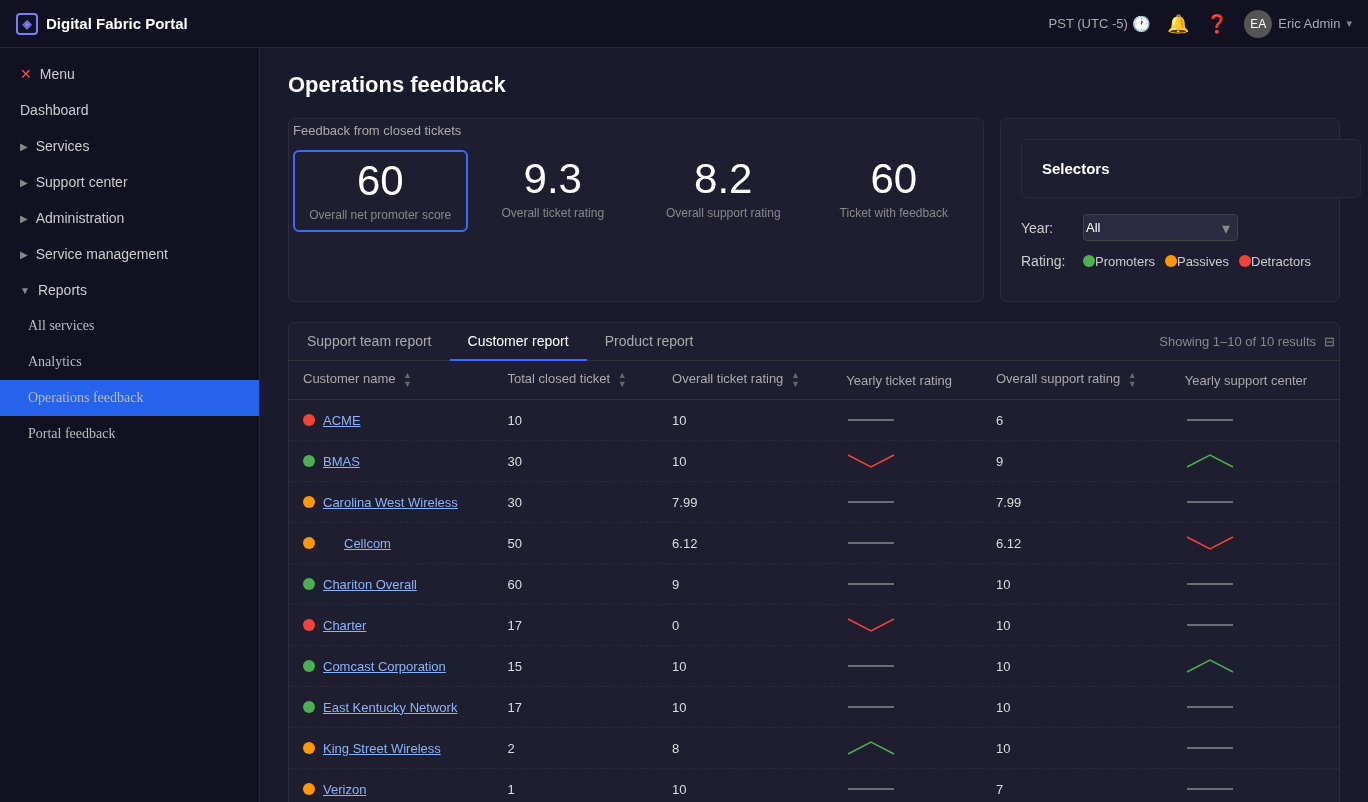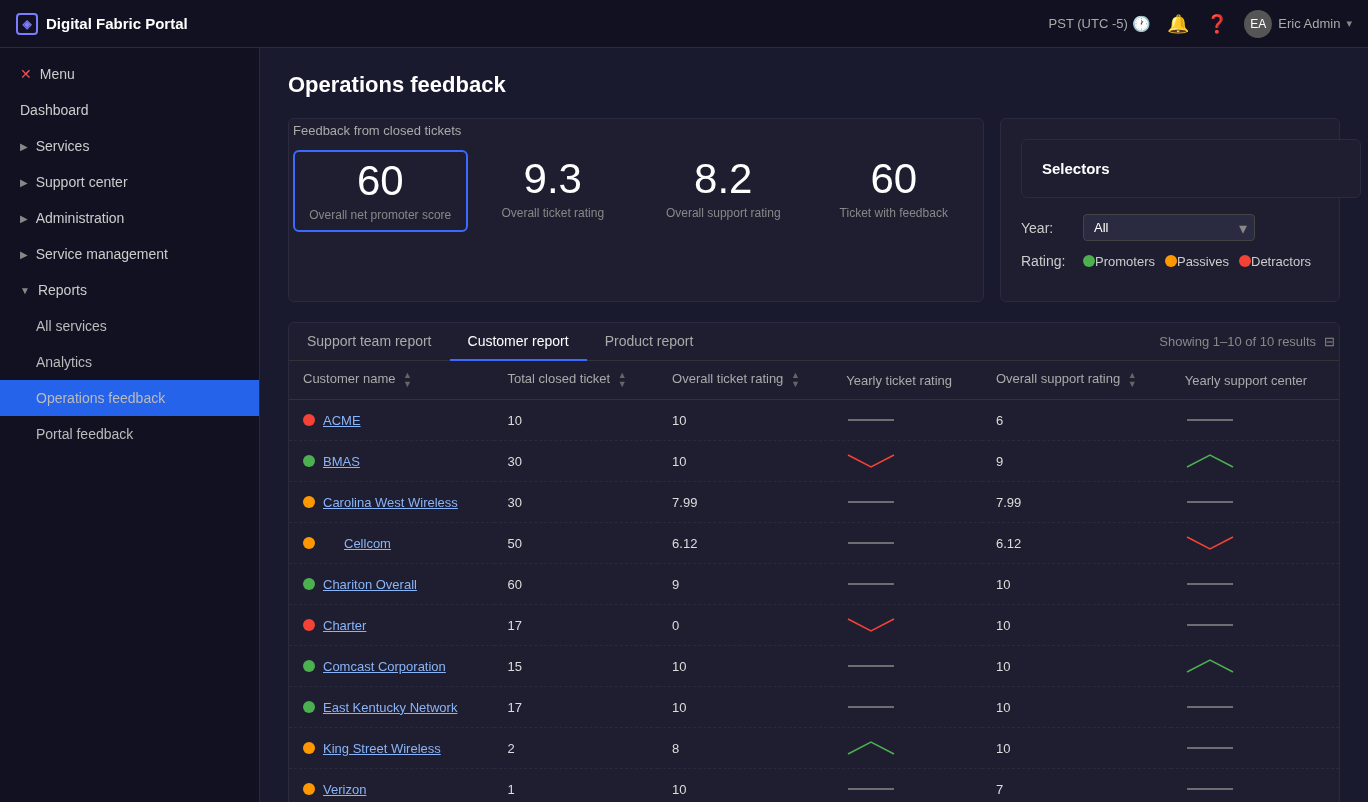--- a/index.html
+++ b/index.html
@@ -66,21 +66,21 @@
       padding: 10px 20px;
       cursor: pointer;
       font-size: 14px;
       color: #ccc;
       position: relative;
     }
     .sidebar-item.active { background: #2563eb; color: #fff; }
     .sidebar-item .chevron { font-size: 10px; color: #888; }
     .sidebar-item .close-icon { color: #e55; font-size: 14px; }
     .sidebar-sub { padding-left: 0; }
-    .sidebar-sub .sidebar-item { padding-left: 36px; color: #bbb; font-size: 14px; }
+    .sidebar-sub .sidebar-item { padding-left: 28px; color: #bbb; font-size: 14px; font-family: Liberation Serif, serif; }
 
     
     .main {
       flex: 1;
       overflow-y: auto;
       background: #1a1a2e;
       padding: 24px 28px;
     }
     .page-title { font-size: 22px; font-weight: 600; color: #fff; margin-bottom: 20px; }
 
@@ -115,27 +115,27 @@
       border-radius: 6px;
       padding: 20px;
     }
     .selectors-card .card-title { font-size: 15px; font-weight: 600; color: #fff; margin-bottom: 16px; }
     .selector-row { display: flex; align-items: center; gap: 12px; margin-bottom: 12px; }
     .selector-label { font-size: 14px; color: #ccc; min-width: 50px; }
     .selector-select {
       background: #2a2a40;
       border: 1px solid #444;
       color: #fff;
-      padding: 5px 28px 5px 10px;
+      padding: 5px 28px 5px 2px;
       border-radius: 4px;
       font-size: 13px;
       appearance: none;
       -webkit-appearance: none;
       cursor: pointer;
-      width: 172px;
+      width: 155px;
       position: relative;
     }
     .select-wrap { position: relative; }
     .select-wrap::after { content: '▾'; position: absolute; right: 8px; top: 50%; transform: translateY(-50%); color: #888; pointer-events: none; }
     .rating-row { display: flex; align-items: center; gap: 10px; }
     .rating-badge {
       display: flex; align-items: center; 
       font-size: 13px; color: #ccc;
     }
     .dot { width: 12px; height: 12px; border-radius: 50%; display: inline-block; }

